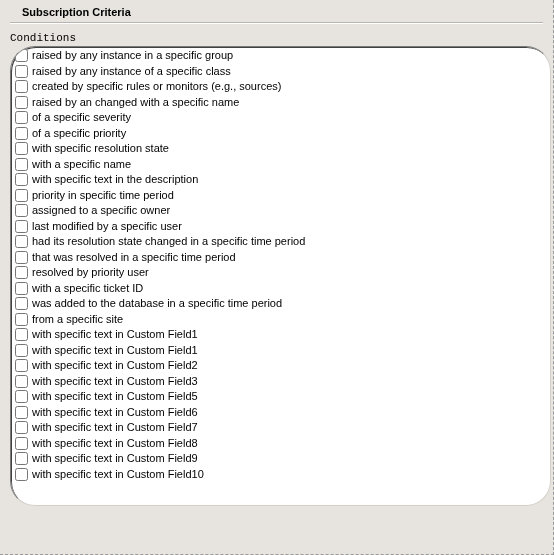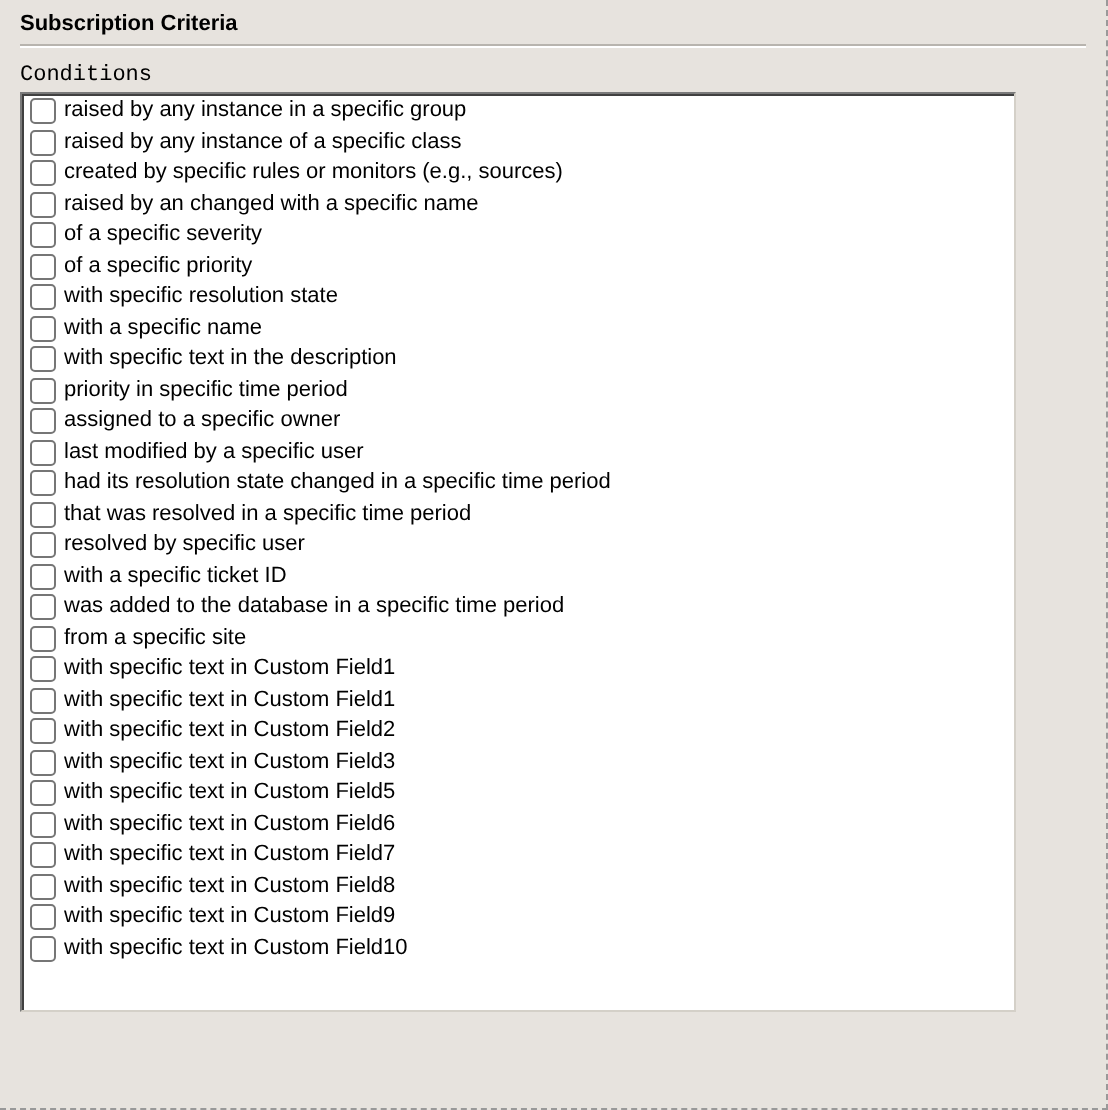--- a/index.html
+++ b/index.html
@@ -22,20 +22,21 @@
     height: 555px;
     position: relative;
   }
   .header-area {
     padding: 6px 10px 0 10px;
   }
   .title {
     font-weight: bold;
     font-size: 11px;
     padding-bottom: 2px;
+    margin-left: 12px;
   }
   .hr {
     border-top: 1px solid #b8b4ae;
     border-bottom: 1px solid #ffffff;
     height: 0;
     margin: 2px 0 8px 0;
   }
   .desc {
     font-size: 11px;
     line-height: 14px;
@@ -48,24 +49,25 @@
     font-family: Liberation Mono, monospace;
   }
   .listbox {
     margin: 0 0 0 10px;
     background: #ffffff;
     border-top: 1px solid #7a7a7a;
     border-left: 1px solid #7a7a7a;
     border-right: 1px solid #d4d0c8;
     border-bottom: 1px solid #d4d0c8;
     box-shadow: inset 1px 1px 0 #404040;
-    width: 498px;
+    width: 541px;
     height: 460px;
     overflow: hidden;
     box-sizing: border-box;
+    border-radius: 25px;
   }
   .list-inner {
     padding: 1px 2px;
   }
   .row {
     display: flex;
     align-items: center;
     height: 15.5px;
     line-height: 15.5px;
     white-space: nowrap;
@@ -145,21 +147,21 @@
         <div class="row">
           <input type="checkbox" class="cb" style="">
           <span class="row-label">had its resolution state changed in a specific time period</span>
         </div>
         <div class="row">
           <input type="checkbox" class="cb" style="">
           <span class="row-label">that was resolved in a specific time period</span>
         </div>
         <div class="row">
           <input type="checkbox" class="cb" style="">
-          <span class="row-label">resolved by specific user</span>
+          <span class="row-label">resolved by priority user</span>
         </div>
         <div class="row">
           <input type="checkbox" class="cb" style="">
           <span class="row-label">with a specific ticket ID</span>
         </div>
         <div class="row">
           <input type="checkbox" class="cb" style="">
           <span class="row-label">was added to the database in a specific time period</span>
         </div>
         <div class="row">

